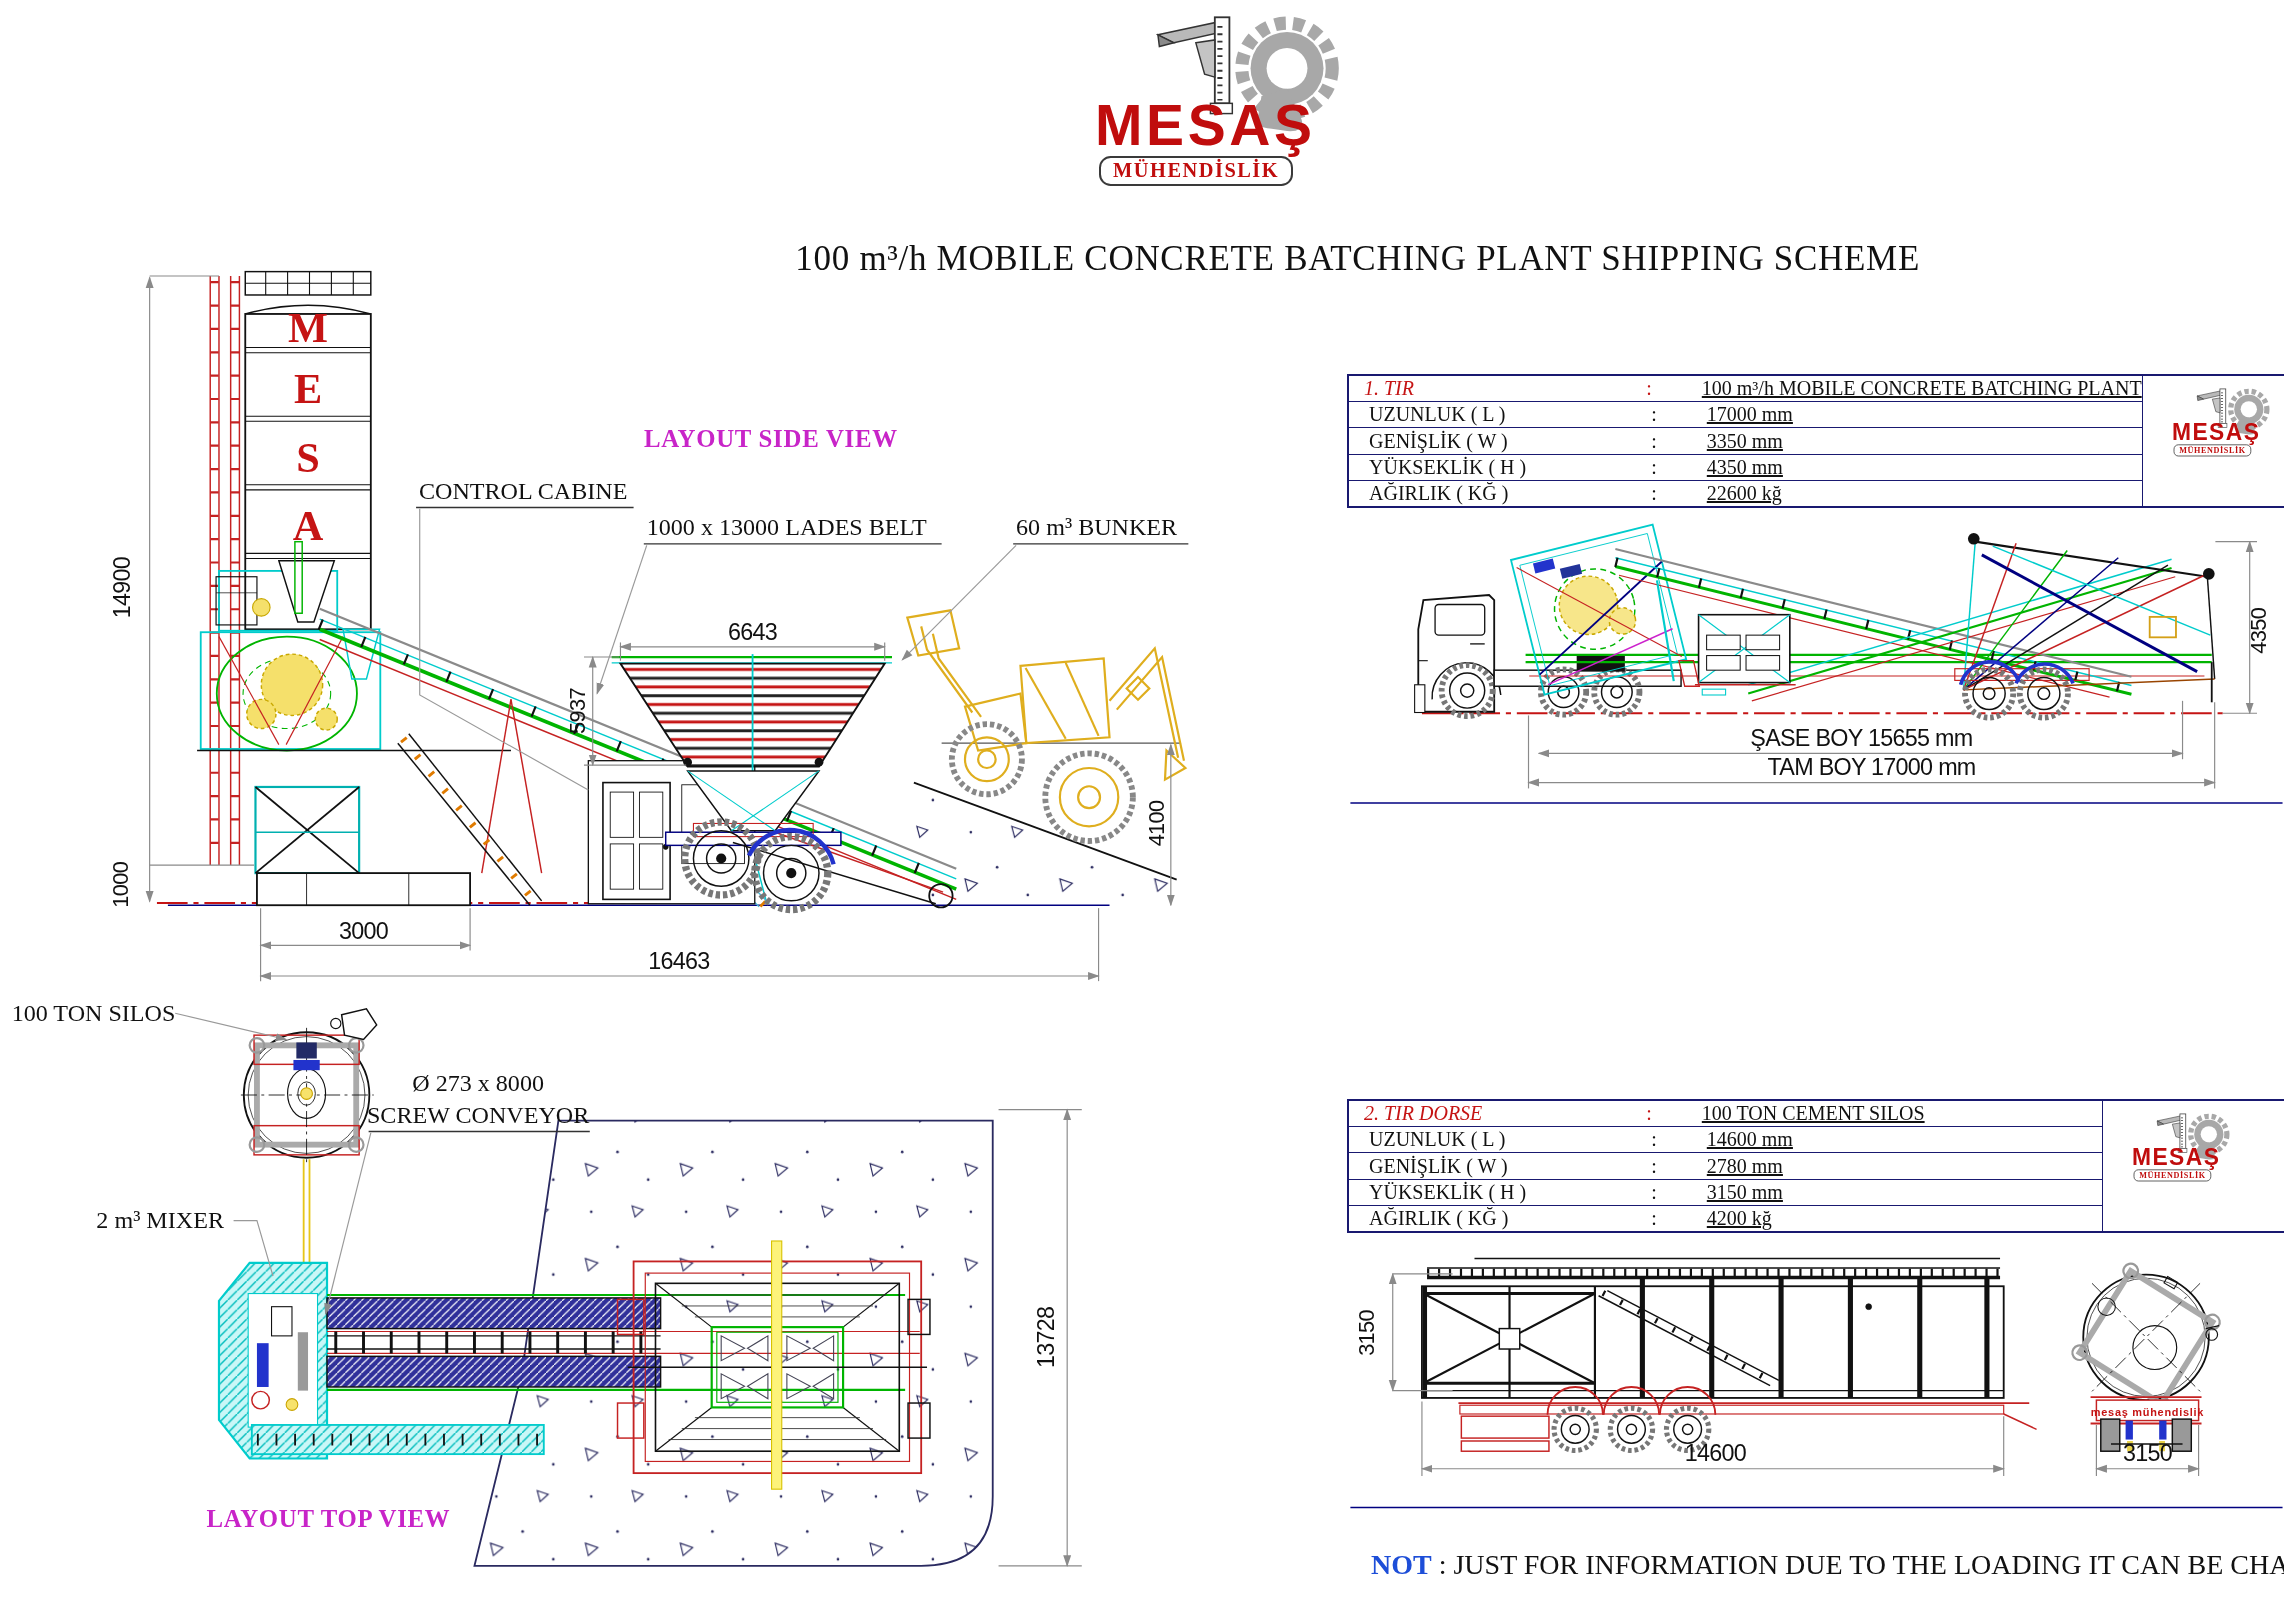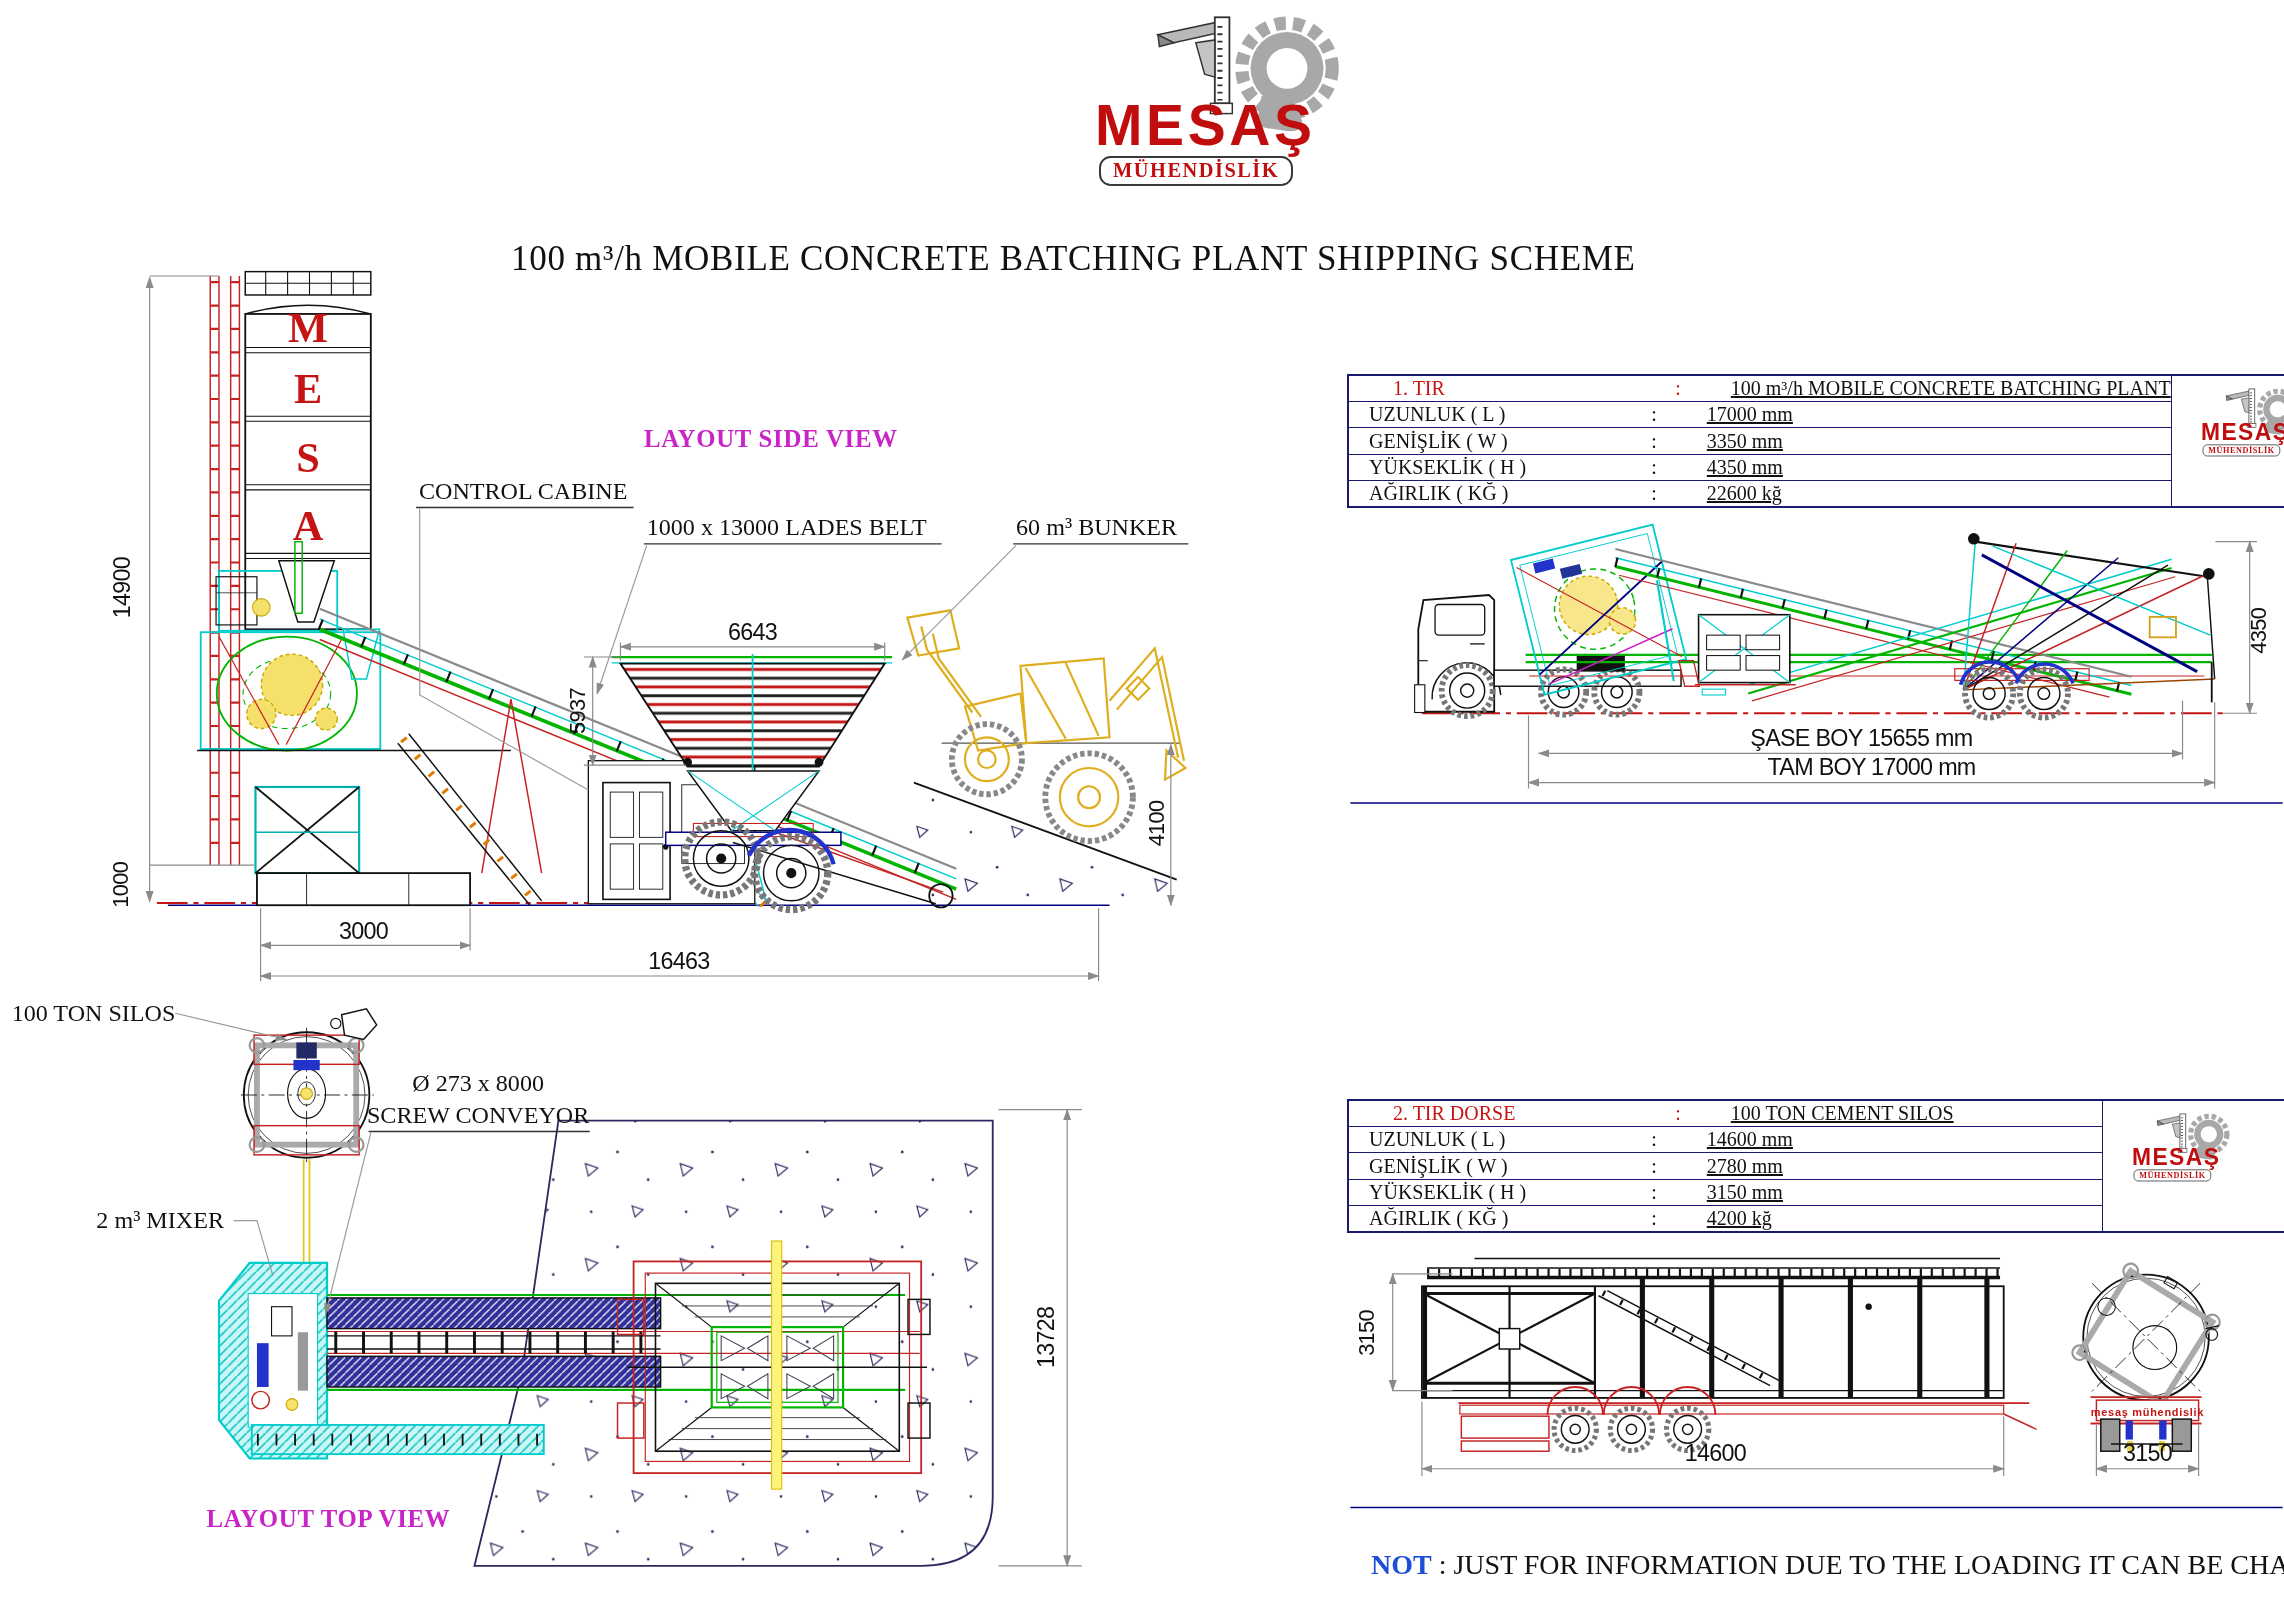--- a/index.html
+++ b/index.html
@@ -9,42 +9,42 @@
 
   
   .t-dim{font:30px "Liberation Sans",sans-serif;fill:#111;letter-spacing:-1px;}
   .t-dim-b{font:32px "Liberation Sans",sans-serif;fill:#111;letter-spacing:-1px;}
   .t-lbl{font:33px "Liberation Serif",serif;fill:#111;}
   .t-cap{font:bold 34px "Liberation Serif",serif;fill:#c824c8;letter-spacing:1px;}
   .t-letter{font:bold 58px "Liberation Serif",serif;fill:#c51414;}
   .t-plate{font:bold 15px "Liberation Sans",sans-serif;fill:#c51414;letter-spacing:1px;}
 
   
-  .title{position:absolute;left:511px;top:239px;width:1409px;text-align:left;
+  .title{position:absolute;left:511px;top:239px;width:1409px;text-align:right;
          font:35px "Liberation Serif",serif;color:#111;letter-spacing:0.7px;white-space:nowrap;}
 
   
   .logo{position:absolute;width:292px;height:212px;}
   .logo .glyph{position:absolute;left:57px;top:0;}
   .logo .word{position:absolute;left:0;top:82px;font-family:"Liberation Sans",sans-serif;
               font-weight:900;font-size:57px;color:#c00d0d;letter-spacing:3.6px;transform:scaleY(1.02);}
   .logo .sub{position:absolute;left:4.4px;top:146px;border:2.2px solid #3a3a3a;border-radius:11.7px;
              padding:0.7px 11.7px 2.2px 11.7px;font:bold 20.4px "Liberation Serif",serif;color:#c00d0d;
              letter-spacing:1.5px;background:#fff;white-space:nowrap;}
   .logo.mini{transform:scale(0.40);transform-origin:top left;}
 
   
   .spec-table{position:absolute;left:1347px;width:936px;height:130px;border:2.2px solid #191970;
               display:flex;background:#fff;}
   .spec-rows{flex:1;display:flex;flex-direction:column;}
   .spec-row{flex:1;display:flex;align-items:center;border-bottom:1.5px solid #191970;
             font:20px "Liberation Serif",serif;color:#111;white-space:nowrap;}
   .spec-row:last-child{border-bottom:none;}
   .cell-label{width:241px;padding-left:20px;}
-  .spec-row.hdr .cell-label{padding-left:44px;color:#c51414;}
+  .spec-row.hdr .cell-label{padding-left:15px;color:#c51414;font-style:italic;}
   .spec-row.hdr .cell-colon{color:#c51414;}
   .cell-colon{width:88px;text-align:center;}
   .cell-value{flex:1;padding-left:8.8px;text-decoration:underline;}
   .logo-cell{width:182px;border-left:1.5px solid #191970;position:relative;}
   .logo-cell .logo{left:32px;top:11.7px;}
 
   
   .note{position:absolute;left:1371px;top:1549px;font:28px "Liberation Serif",serif;color:#111;
         white-space:nowrap;}
   .note .red{color:#1d4ed8;font-weight:bold;}

